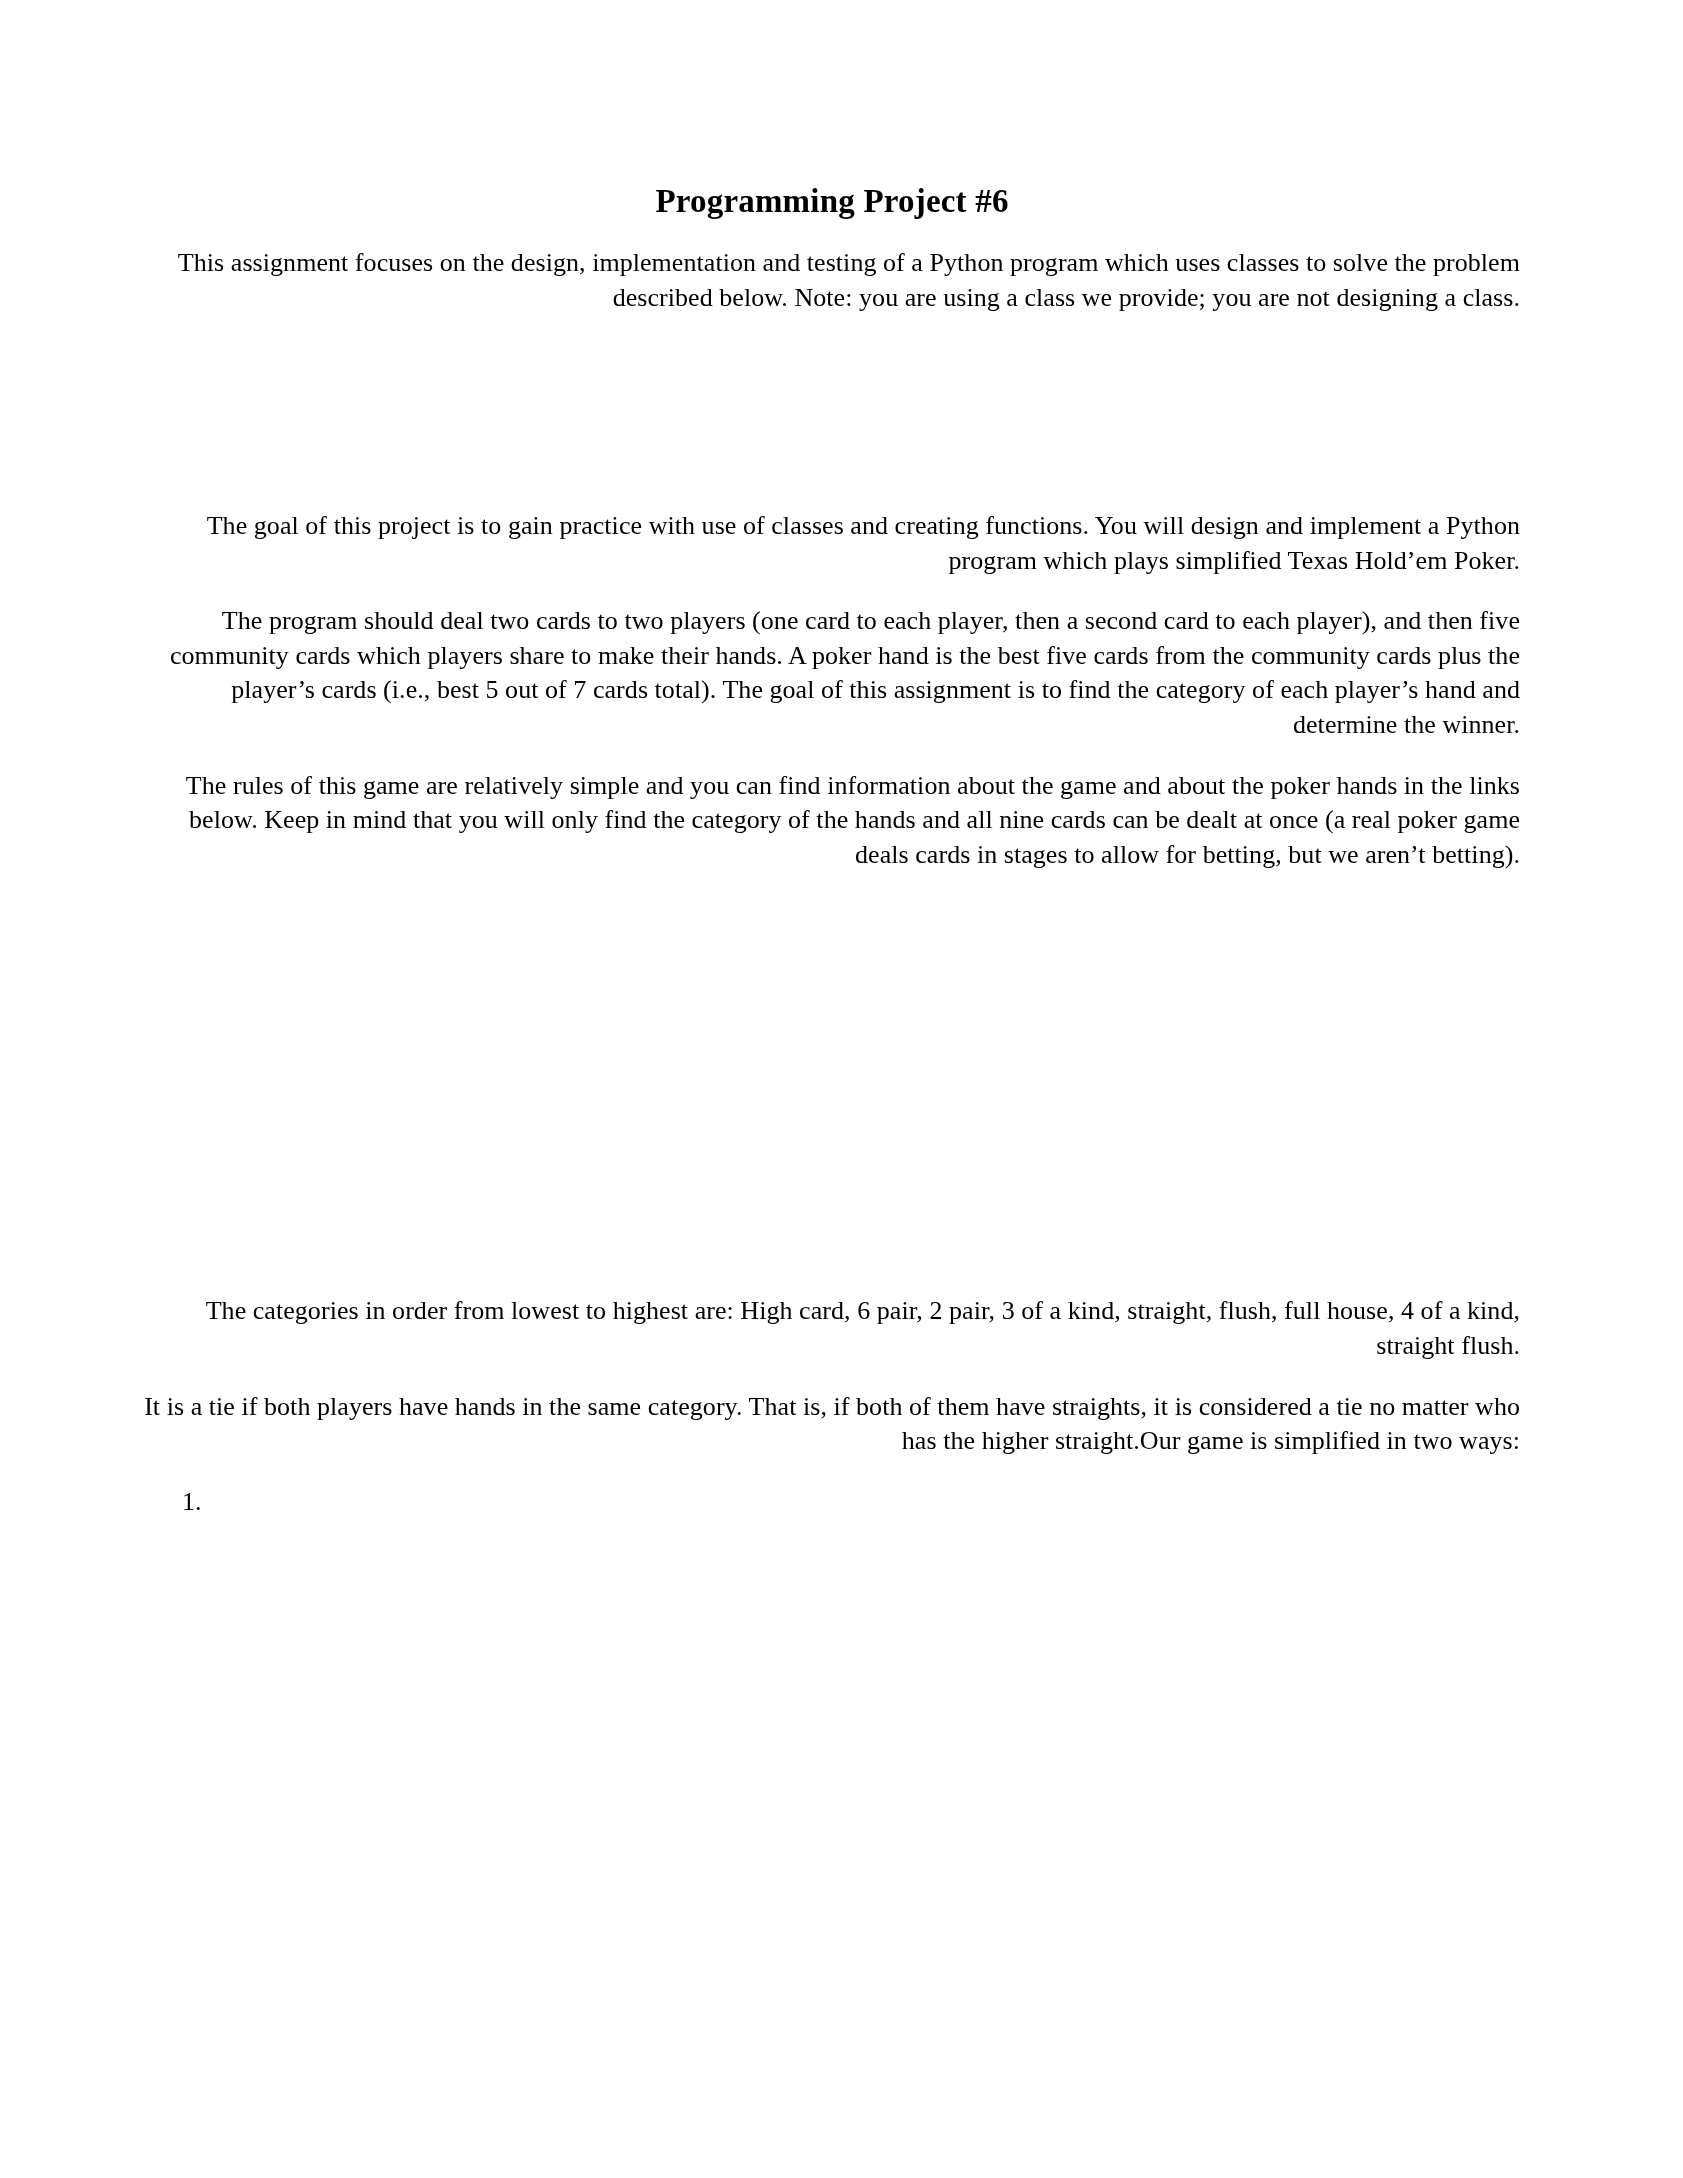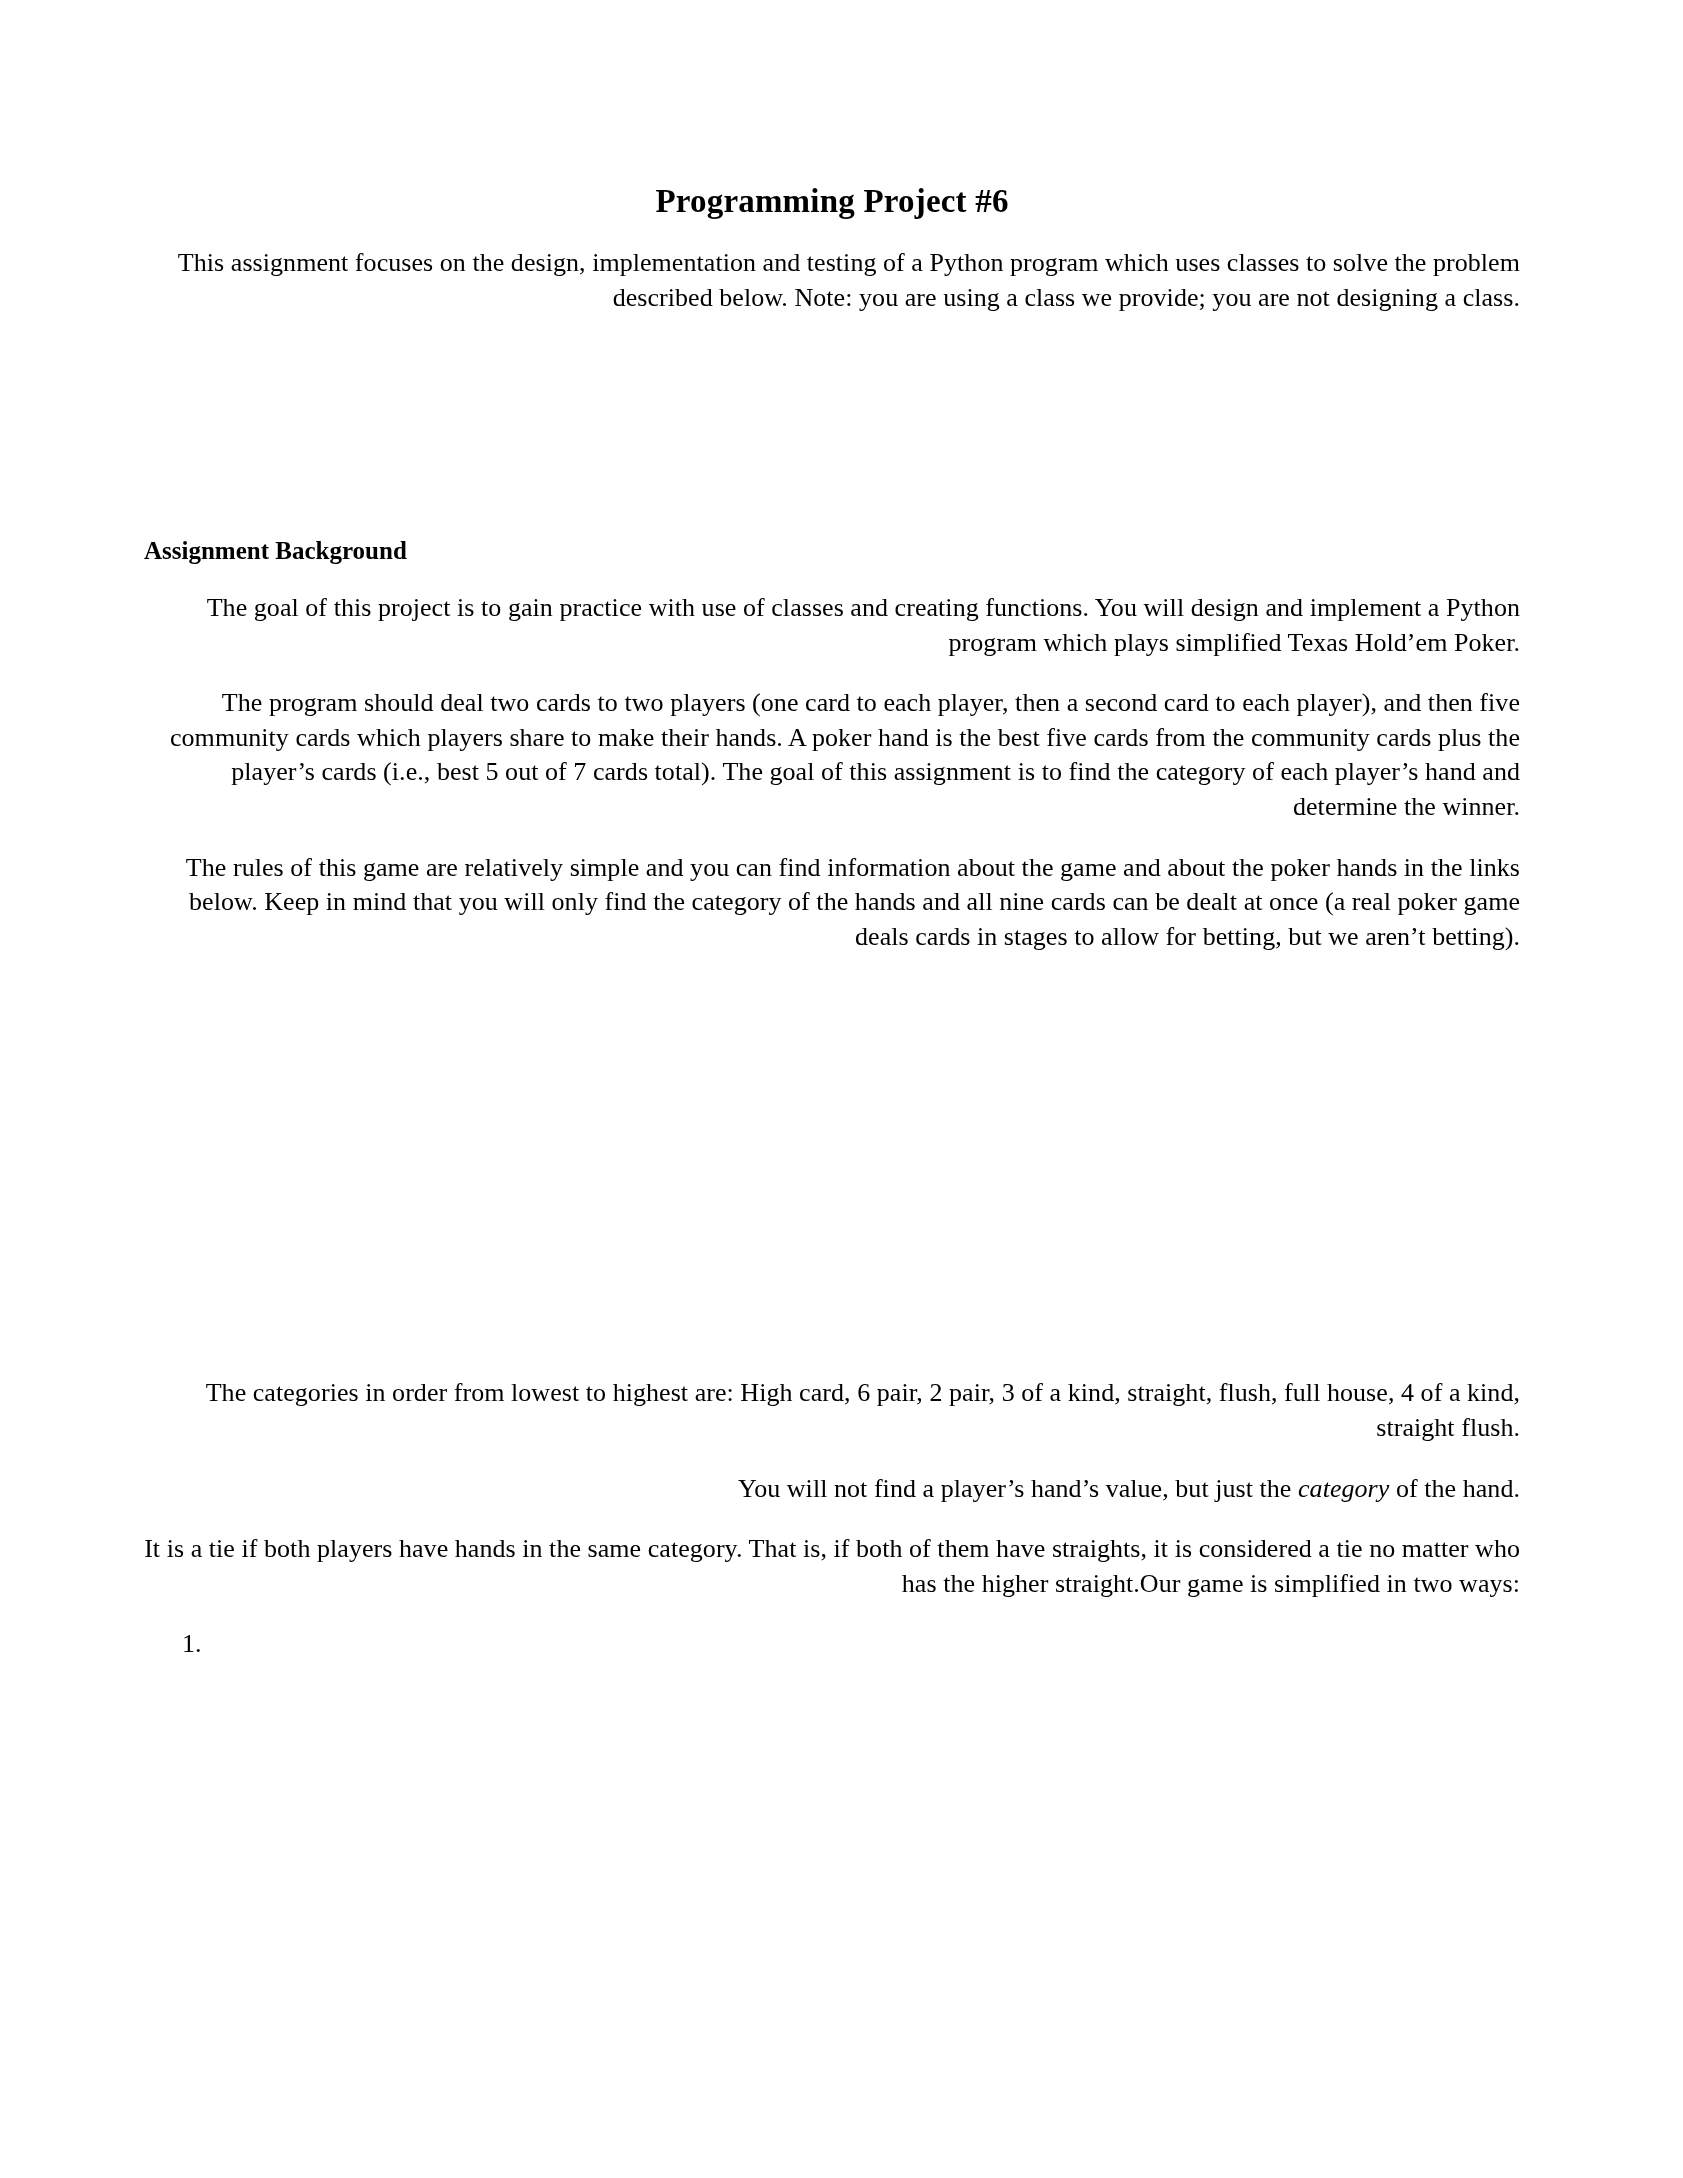--- a/index.html
+++ b/index.html
@@ -81,30 +81,28 @@
 
 <div class="page">
   <div class="content">
 
     <div class="doc-title">Programming Project #6</div>
 
     <p class="body-text">This assignment focuses on the design, implementation and testing of a Python program which uses classes to solve the problem described below.  Note: you are using a class we provide; you are not designing a class.</p>
 
     <div class="gap-large"></div>
 
-    <div class="section-heading">Assignment Background</div>
     <p class="body-text">The goal of this project is to gain practice with use of classes and creating functions.  You will design and implement a Python program which plays simplified Texas Hold’em Poker.</p>
     <p class="body-text">The program should deal two cards to two players (one card to each player, then a second card to each player), and then five community cards which players share to make their hands.  A poker hand is the best five cards from the community cards plus the player’s cards (i.e., best 5 out of 7 cards total).  The goal of this assignment is to find the category of each player’s hand and determine the winner.</p>
     <p class="body-text">The rules of this game are relatively simple and you can find information about the game and about the poker hands in the links below.  Keep in mind that you will only find the category of the hands and all nine cards can be dealt at once (a real poker game deals cards in stages to allow for betting, but we aren’t betting).</p>
 
     <div class="gap-huge"></div>
 
     <p class="body-text">The categories in order from lowest to highest are:  High card, 6 pair, 2 pair, 3 of a kind, straight, flush, full house, 4 of a kind, straight flush.</p>
 
-    <p class="body-text"><span>You will not find a player’s hand’s value, but just the </span><em class="italic">category</em><span> of the hand.</span></p>
 
     <p class="body-text">It is a tie if both players have hands in the same category.  That is, if both of them have straights, it is considered a tie no matter who has the higher straight.Our game is simplified in two ways:</p>
 
     <ul class="list-ordered">
       <li><span class="num">1.</span></li>
     </ul>
 
   </div>
 </div>
 

